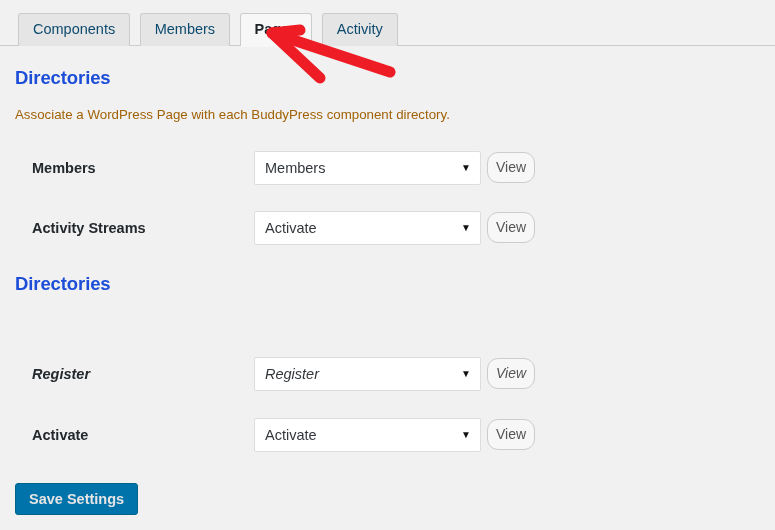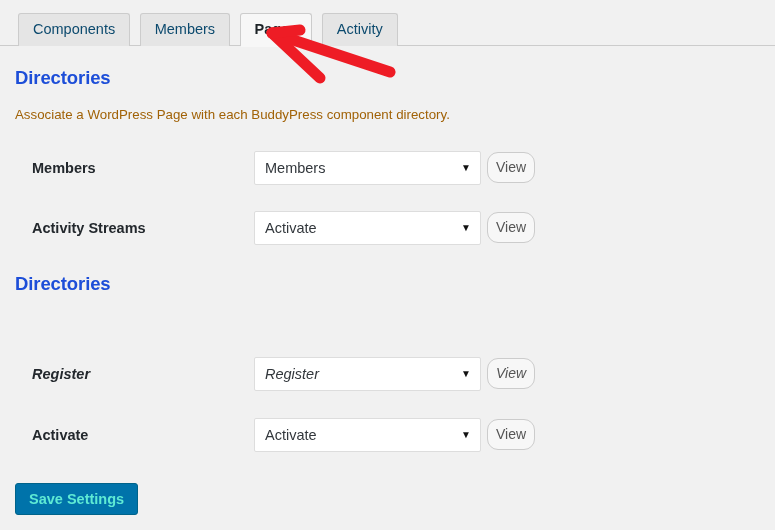--- a/index.html
+++ b/index.html
@@ -147,21 +147,21 @@
   .save-btn {
     position: absolute;
     left: 15px;
     top: 483px;
     height: 32px;
     line-height: 30px;
     padding: 0 13px;
     background: #0073aa;
     border: 1px solid #00638a;
     border-radius: 3px;
-    color: #5eead4;
+    color: #e5e5e5;
     font-size: 14.5px;
     font-weight: bold;
     box-sizing: border-box;
   }
 
   
   .annotation {
     position: absolute;
     left: 0;
     top: 0;

